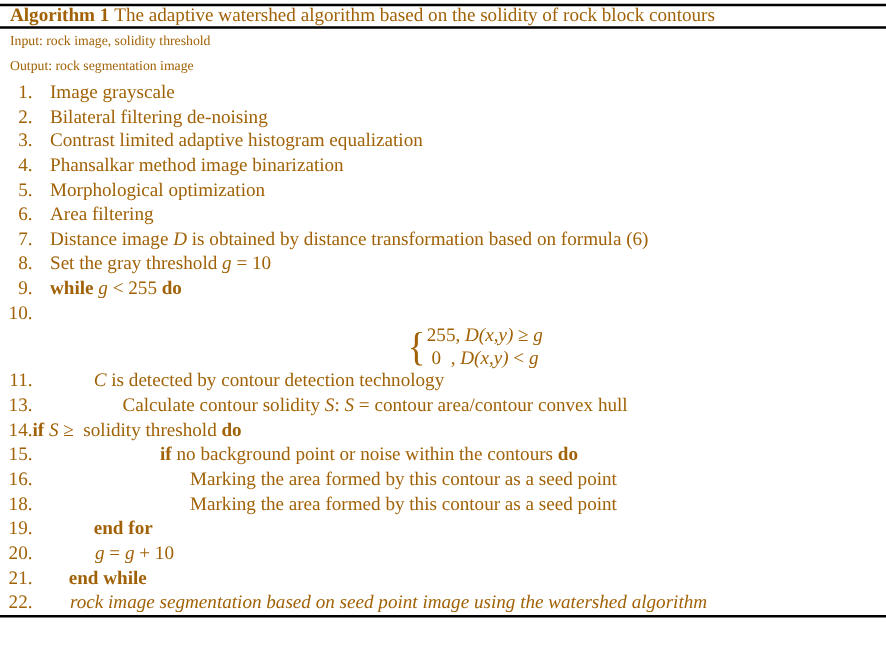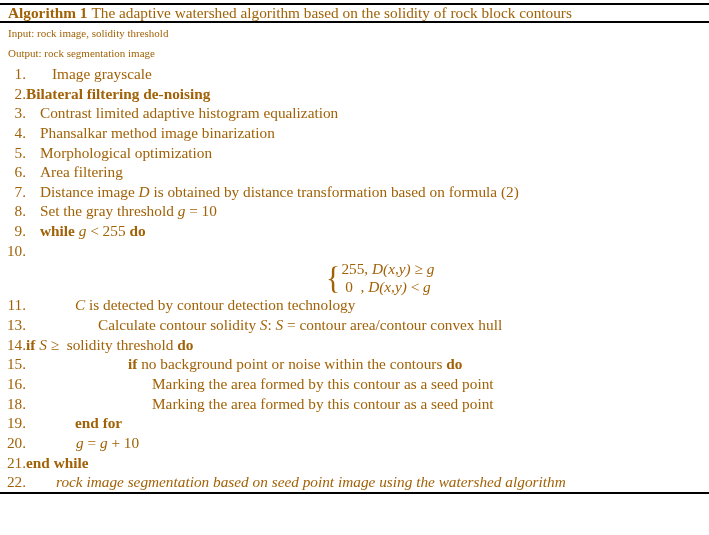--- a/index.html
+++ b/index.html
@@ -59,45 +59,45 @@
   <div class="rule rule-top"></div>
   <div class="title-row">
     <span class="b">Algorithm 1</span><span class="title-gap">The adaptive watershed algorithm based on the solidity of rock block contours</span>
   </div>
   <div class="rule rule-mid"></div>
   <div class="io-row">Input: rock image, solidity threshold</div>
   <div class="io-row">Output: rock segmentation image</div>
   <div>
       <div class="step-row">
         <span class="num">1.</span>
-        <span class="content" style="margin-left: 26px;"><span>Image grayscale</span></span>
+        <span class="content" style="margin-left: 14px;"><span>Image grayscale</span></span>
       </div>
       <div class="step-row">
         <span class="num">2.</span>
-        <span class="content" style=" font-weight: bold;"><span>Bilateral filtering de-noising</span></span>
+        <span class="content" style="margin-left: 14px;"><span>Bilateral filtering de-noising</span></span>
       </div>
       <div class="step-row">
         <span class="num">3.</span>
         <span class="content" style="margin-left: 14px;"><span>Contrast limited adaptive histogram equalization</span></span>
       </div>
       <div class="step-row">
         <span class="num">4.</span>
         <span class="content" style="margin-left: 14px; font-family: Liberation Serif, serif;"><span>Phansalkar method image binarization</span></span>
       </div>
       <div class="step-row">
         <span class="num">5.</span>
         <span class="content" style="margin-left: 14px;"><span>Morphological optimization</span></span>
       </div>
       <div class="step-row">
         <span class="num">6.</span>
         <span class="content" style="margin-left: 14px;"><span>Area filtering</span></span>
       </div>
       <div class="step-row">
         <span class="num">7.</span>
-        <span class="content" style="margin-left: 14px;"><span>Distance image </span><span class="i">D</span><span> is obtained by distance transformation based on formula (2)</span></span>
+        <span class="content" style="margin-left: 14px;"><span>Distance image </span><span class="i">D</span><span> is obtained by distance transformation based on formula (6)</span></span>
       </div>
       <div class="step-row">
         <span class="num">8.</span>
         <span class="content" style="margin-left: 14px;"><span>Set the gray threshold </span><span class="i">g</span><span> = 10</span></span>
       </div>
       <div class="step-row">
         <span class="num">9.</span>
         <span class="content" style="margin-left: 14px;"><span class="b">while </span><span class="i">g</span><span> &lt; 255 </span><span class="b">do</span></span>
       </div>
       <div class="step-row">
@@ -137,21 +137,21 @@
       <div class="step-row">
         <span class="num">19.</span>
         <span class="content" style="margin-left: 49px;"><span class="b">end for</span></span>
       </div>
       <div class="step-row">
         <span class="num">20.</span>
         <span class="content" style="margin-left: 50px;"><span class="i">g</span><span> = </span><span class="i">g</span><span> + 10</span></span>
       </div>
       <div class="step-row">
         <span class="num">21.</span>
-        <span class="content" style=""><span class="b">end while</span></span>
+        <span class="content" style="margin-left: 29px;"><span class="b">end while</span></span>
       </div>
       <div class="step-row">
         <span class="num">22.</span>
         <span class="content" style="margin-left: 30px; font-style: italic;"><span>rock image segmentation based on seed point image using the watershed algorithm</span></span>
       </div>
     </div>
   <div class="rule rule-bottom"></div>
 </div>
 
 </body></html>

